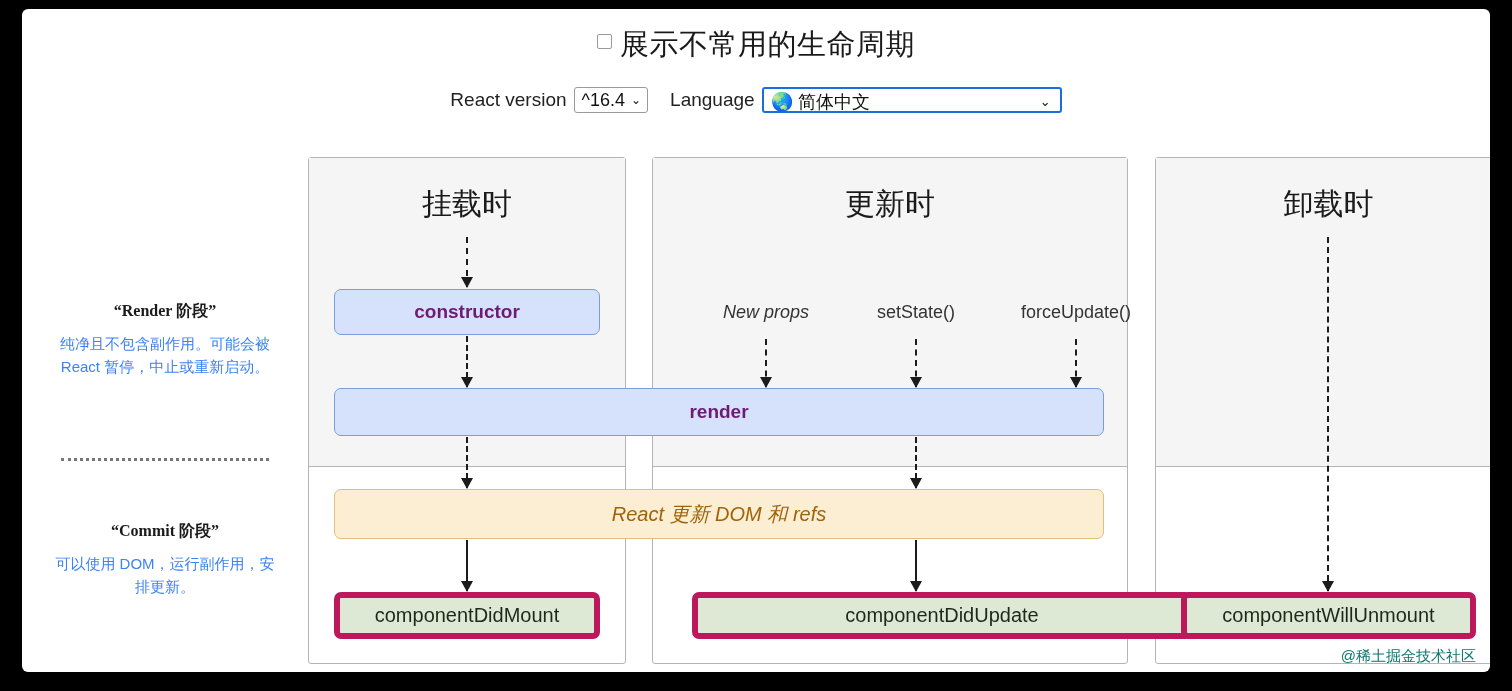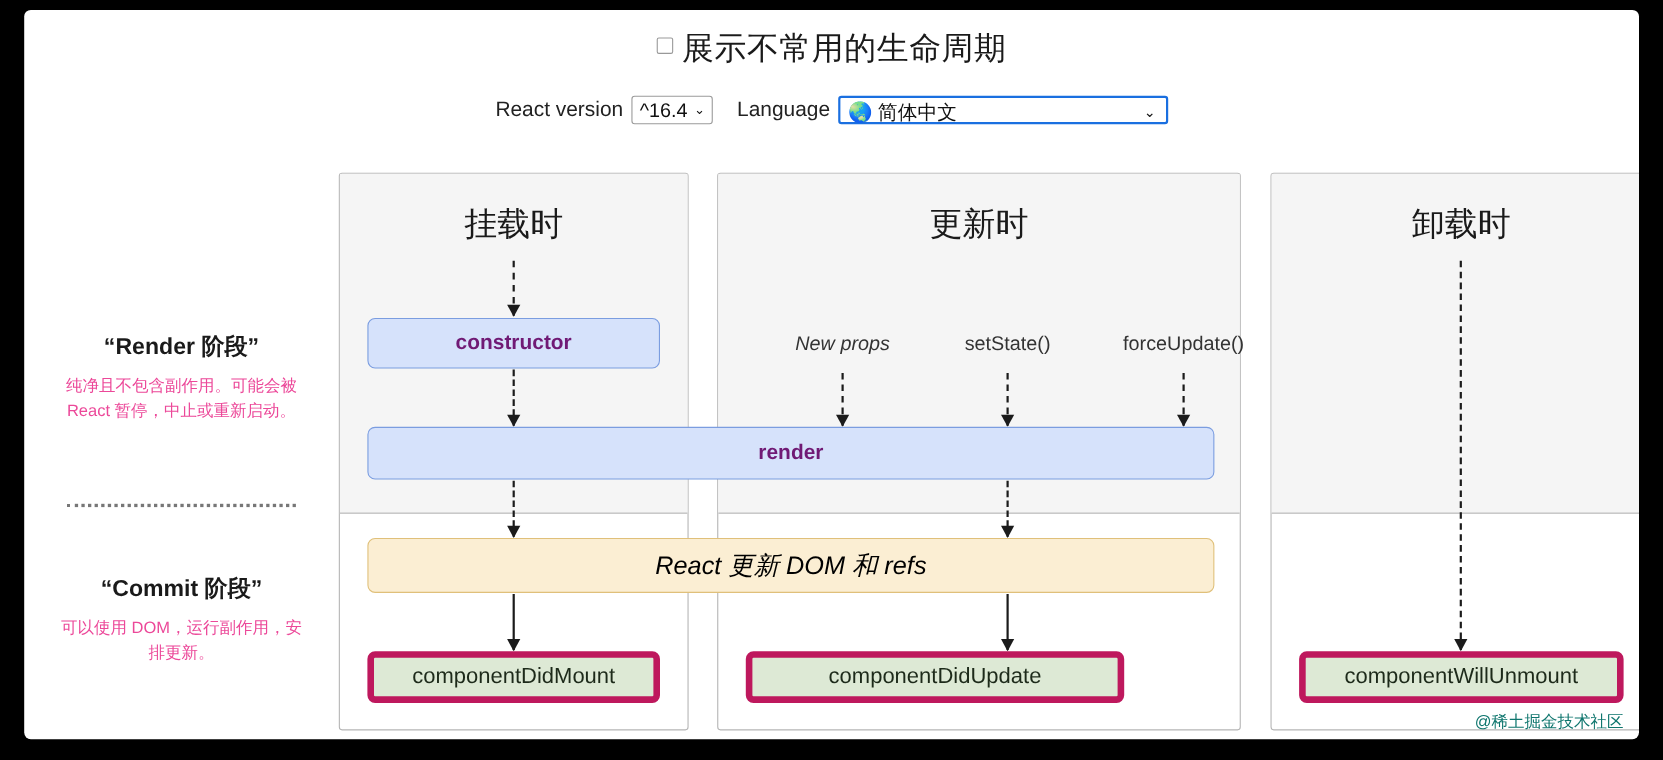--- a/index.html
+++ b/index.html
@@ -121,30 +121,31 @@
   
   .legend {
     position: absolute;
     left: 28px;
     top: 140px;
     width: 230px;
     text-align: center;
   }
   .legend-block { width: 100%; }
   .legend-title {
-    font-size: 21px;
+    font-size: 16px;
     font-weight: bold;
     color: #1a1a1a;
     white-space: nowrap;
+    font-family: Liberation Serif, serif;
   }
   .legend-body {
     margin-top: 10px;
     font-size: 15px;
     line-height: 1.55;
-    color: #ec4899;
+    color: #3b82f6;
   }
   #legend-render { position: absolute; left: 0; top: 152px; width: 100%; }
   #legend-divider { position: absolute; left: 11px; top: 309px; width: 208px; border-top: 3px dotted #777; }
   #legend-commit { position: absolute; left: 0; top: 372px; width: 100%; }
 
   
   #diagram {
     position: absolute;
     left: 264px;
     top: 140px;
@@ -196,36 +197,36 @@
   }
   .box-blue {
     background: #d6e2fb;
     border: 1px solid #7b9de0;
     color: #701a75;
     font-weight: bold;
   }
   .box-amber {
     background: #fbeed3;
     border: 1px solid #e0c07a;
-    color: #000000;
+    color: #a16207;
     font-style: italic;
-    font-size: 23px;
+    font-size: 20px;
   }
   .box-green {
     background: #dde9d5;
     border: 6px solid #be185d;
     color: #1d2a1a;
     font-size: 20px;
   }
 
   #box-constructor { left: 48px;  top: 140px; width: 266px; height: 46px; }
   #box-render      { left: 48px;  top: 239px; width: 770px; height: 48px; }
   #box-commit      { left: 48px;  top: 340px; width: 770px; height: 50px; }
   #box-didmount    { left: 48px;  top: 443px; width: 266px; height: 47px; }
-  #box-didupdate   { left: 392px; top: 443px; width: 344px; height: 47px; }
+  #box-didupdate   { left: 406px; top: 443px; width: 500px; height: 47px; }
   #box-willunmount { left: 895px; top: 443px; width: 295px; height: 47px; }
 
   
   .trigger {
     position: absolute;
     top: 153px;
     font-size: 18px;
     color: #333;
     text-align: center;
     white-space: nowrap;

